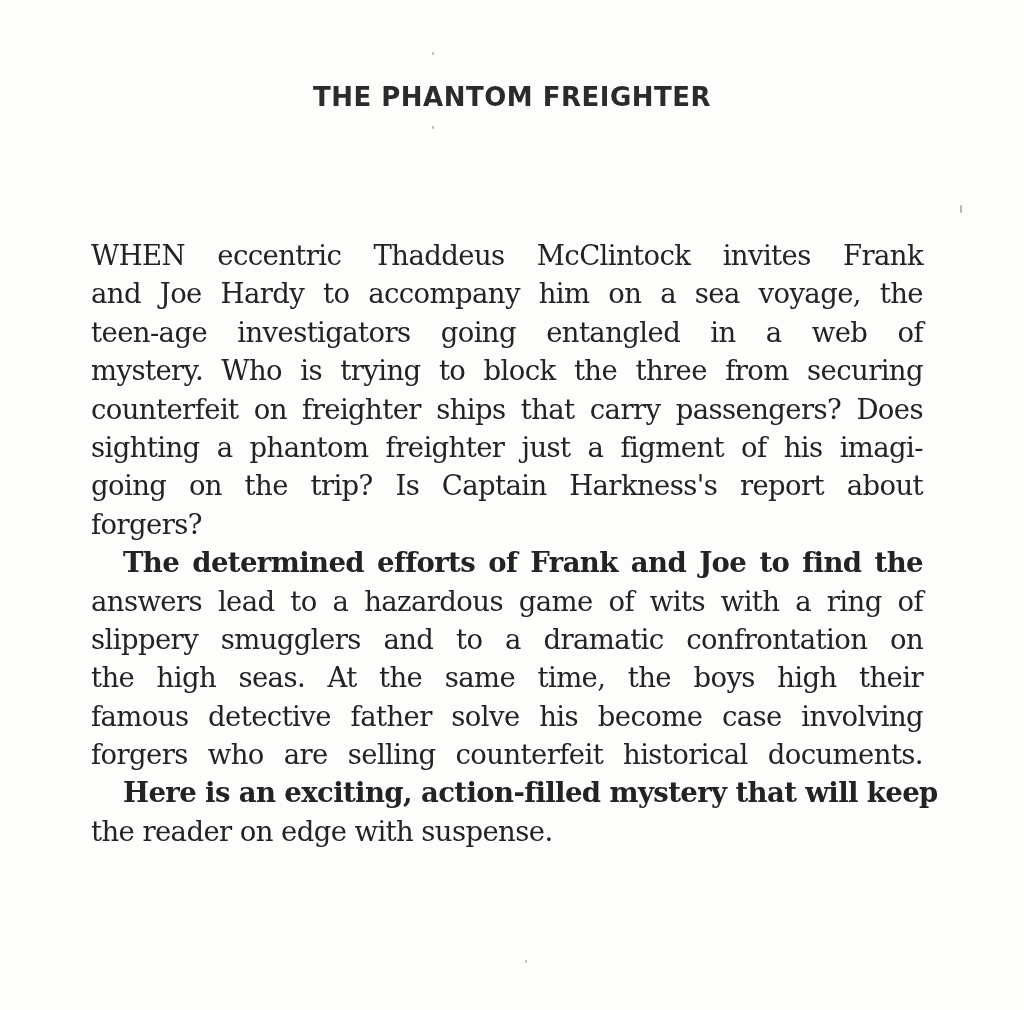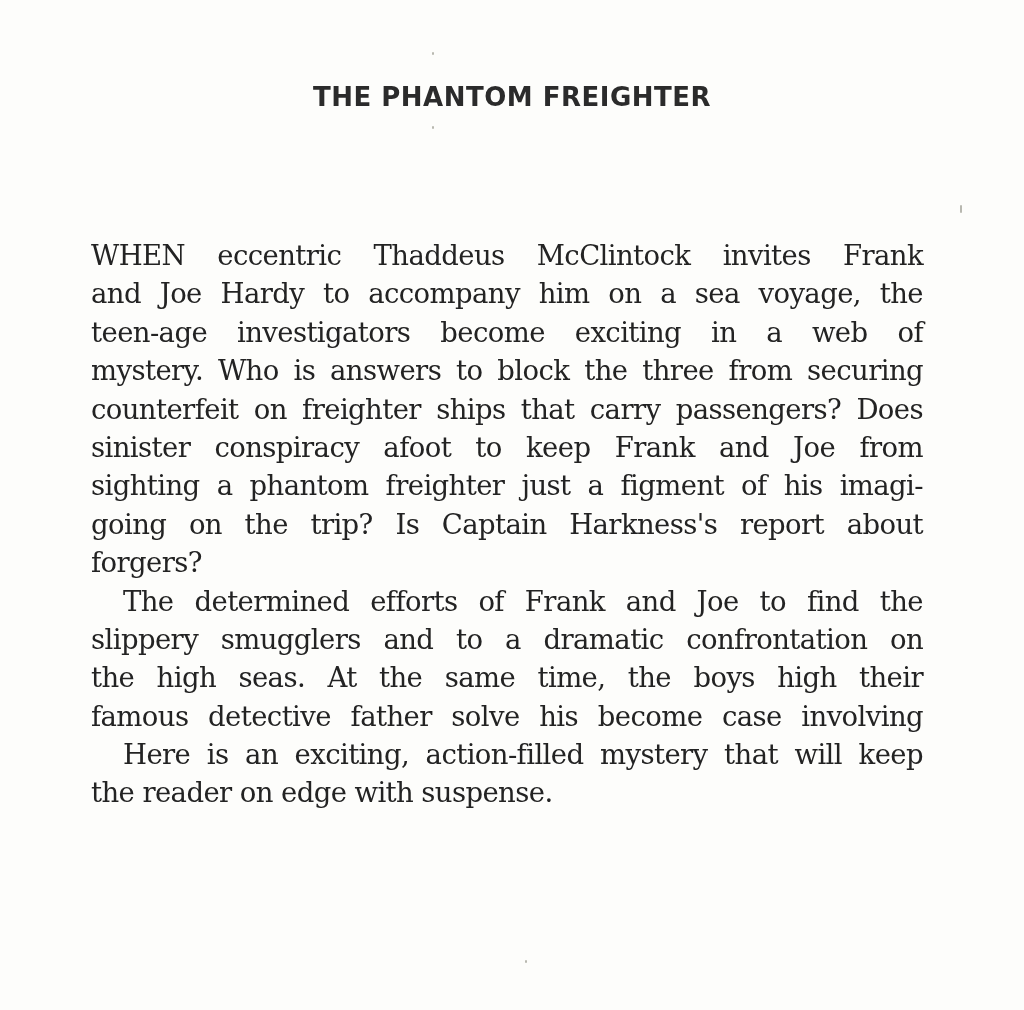--- a/index.html
+++ b/index.html
@@ -48,51 +48,53 @@
       text-align: justify;
       text-align-last: justify;
       height: 38.4px;
       letter-spacing: -0.6px;
     }
     .line.last {
       text-align-last: left;
     }
     .line.indent {
       padding-left: 32px;
+      font-weight: bold;
     }
     .speck {
       position: absolute;
       width: 2px;
       height: 3px;
       background: #b8b8b0;
       border-radius: 1px;
     }
   </style>
 </head>
 <body>
 
 <div class="page">
   <div class="title">THE PHANTOM FREIGHTER</div>
 
   <div class="body-text">
 
     <span class="line">WHEN eccentric Thaddeus McClintock invites Frank</span>
     <span class="line">and Joe Hardy to accompany him on a sea voyage, the</span>
-    <span class="line">teen-age investigators become exciting in a web of</span>
-    <span class="line">mystery. Who is answers to block the three from securing</span>
+    <span class="line">teen-age investigators going entangled in a web of</span>
+    <span class="line">mystery. Who is trying to block the three from securing</span>
     <span class="line">counterfeit on freighter ships that carry passengers? Does</span>
-    <span class="line">sinister conspiracy afoot to keep Frank and Joe from</span>
     <span class="line">sighting a phantom freighter just a figment of his imagi-</span>
     <span class="line">going on the trip? Is Captain Harkness's report about</span>
     <span class="line last">forgers?</span>
 
     <span class="line indent">The determined efforts of Frank and Joe to find the</span>
+    <span class="line">answers lead to a hazardous game of wits with a ring of</span>
     <span class="line">slippery smugglers and to a dramatic confrontation on</span>
     <span class="line">the high seas. At the same time, the boys high their</span>
     <span class="line">famous detective father solve his become case involving</span>
+    <span class="line">forgers who are selling counterfeit historical documents.</span>
 
     <span class="line indent">Here is an exciting, action-filled mystery that will keep</span>
     <span class="line last">the reader on edge with suspense.</span>
   </div>
 
   <div class="speck" style="left:432px; top:126px;"></div>
   <div class="speck" style="left:960px; top:205px; height:8px; width:2px;"></div>
   <div class="speck" style="left:432px; top:52px;"></div>
   <div class="speck" style="left:525px; top:960px;"></div>
 </div>

